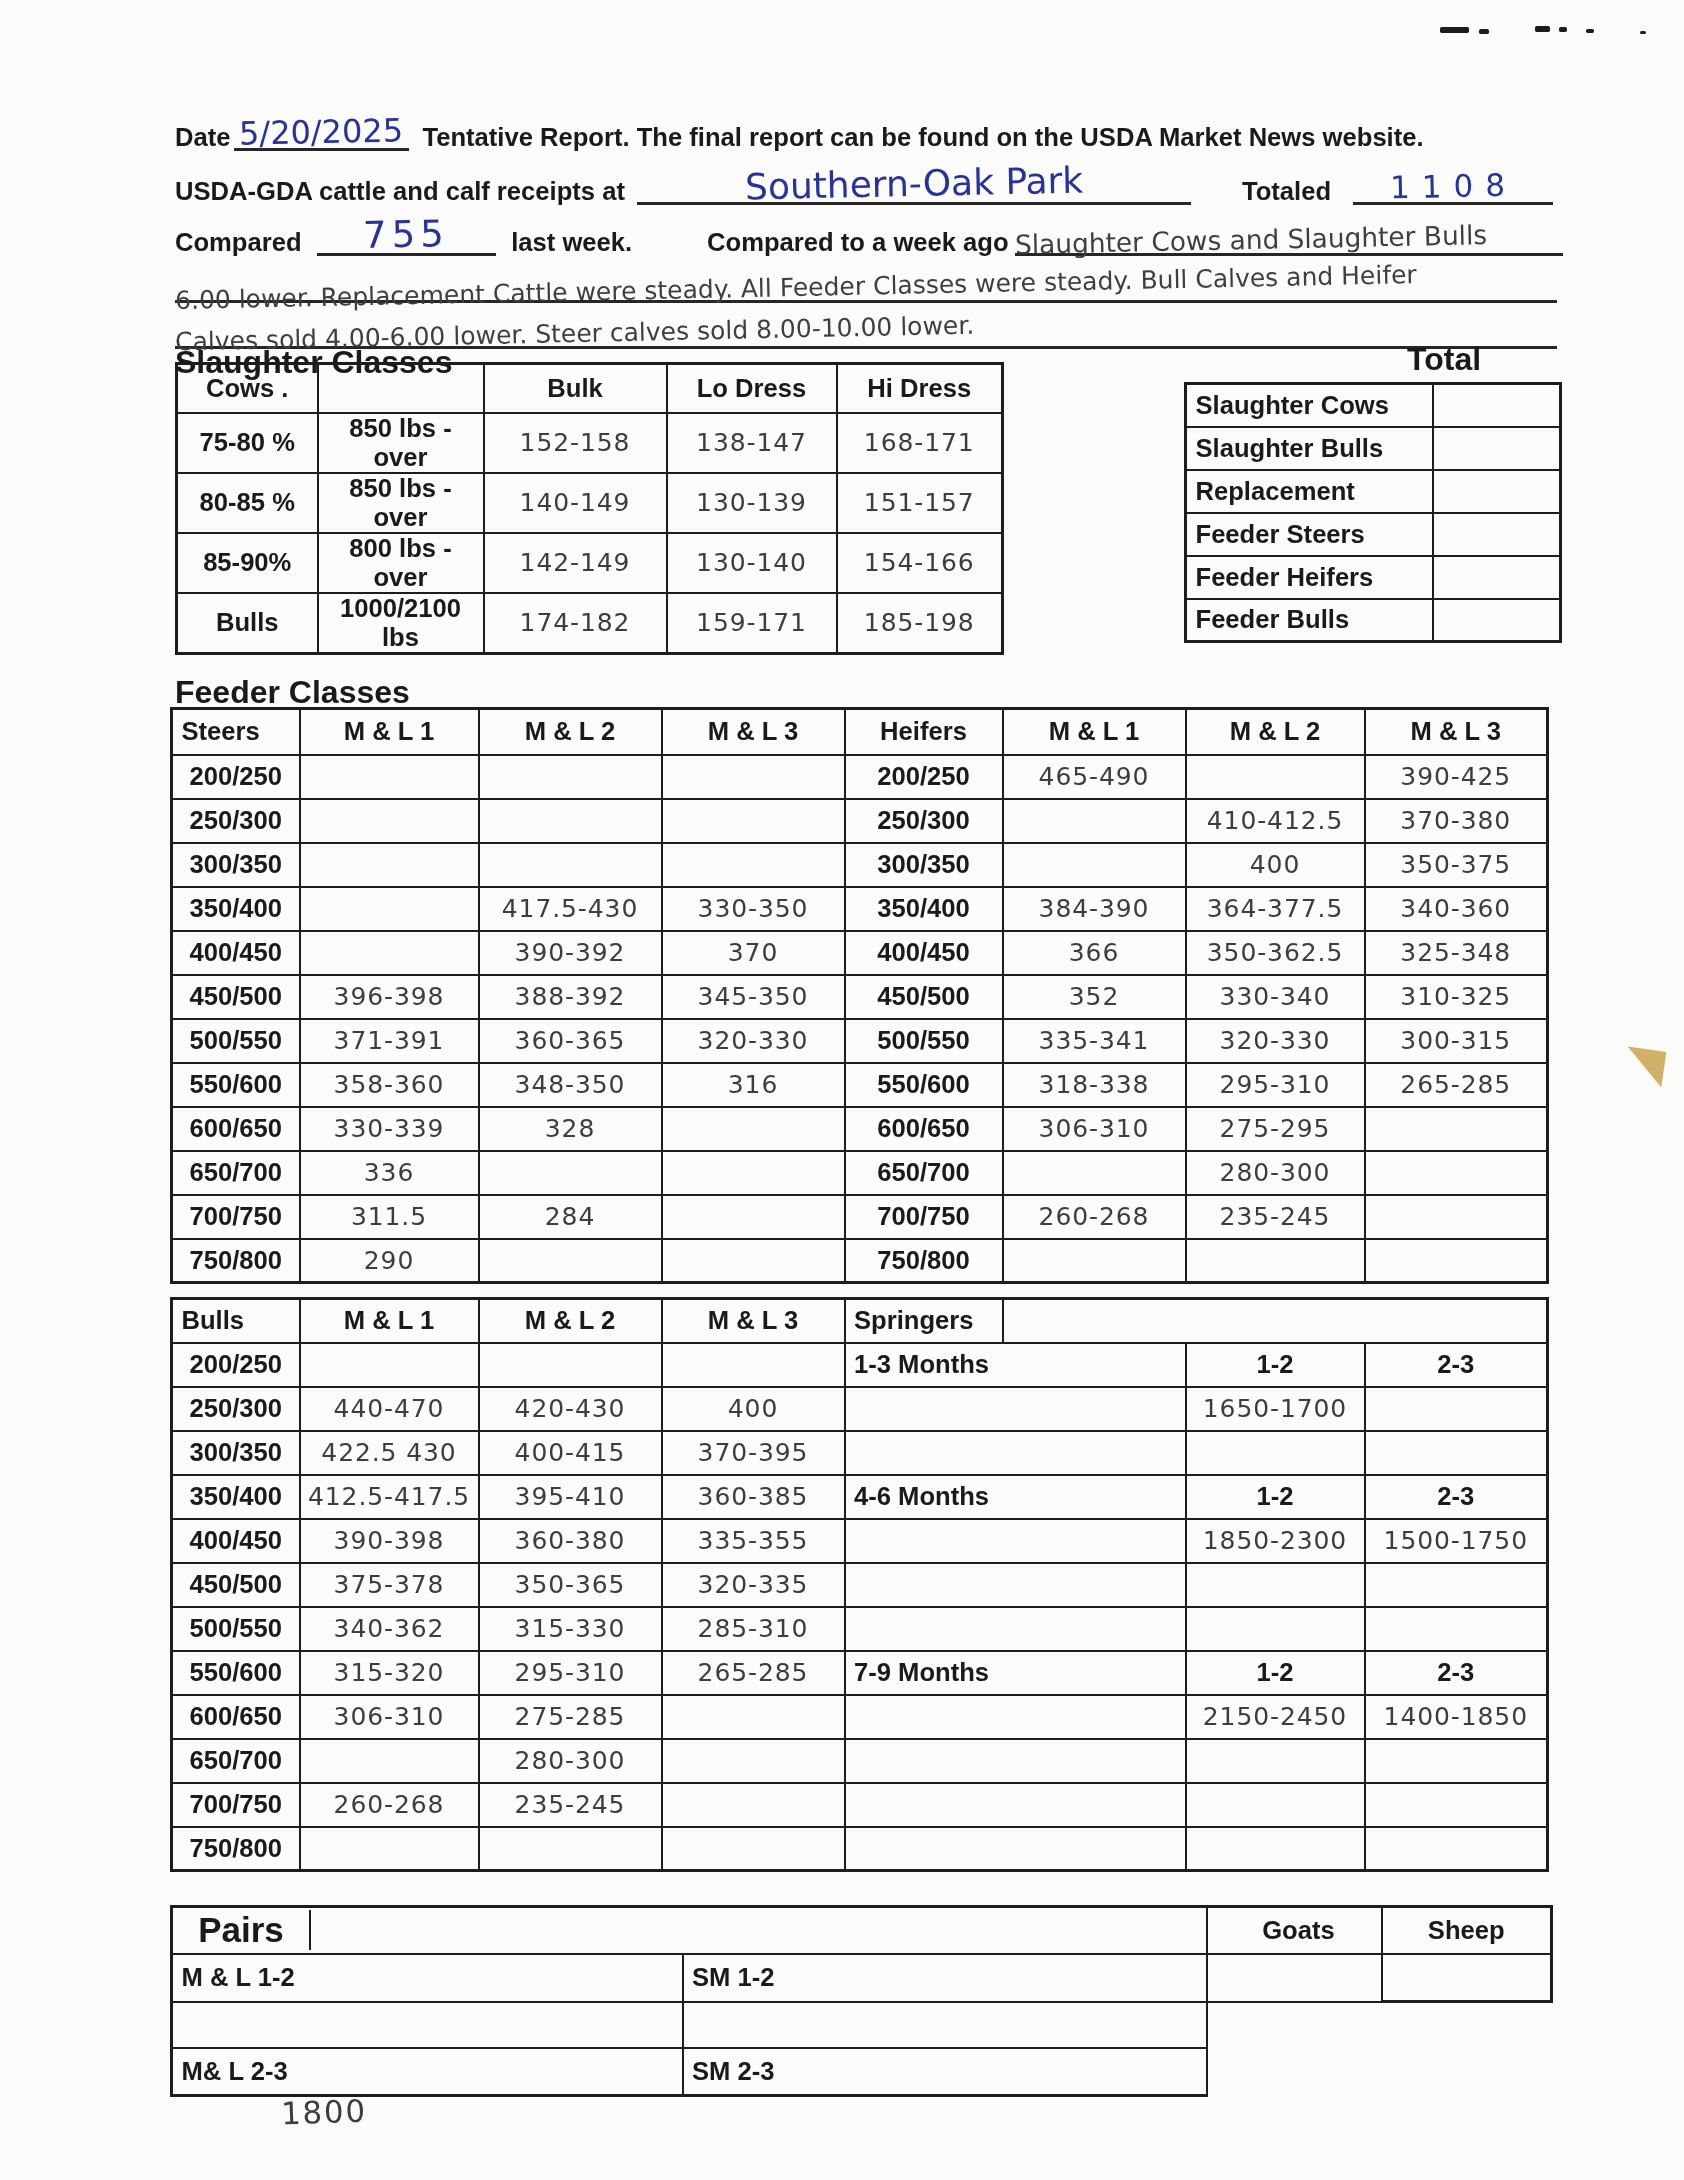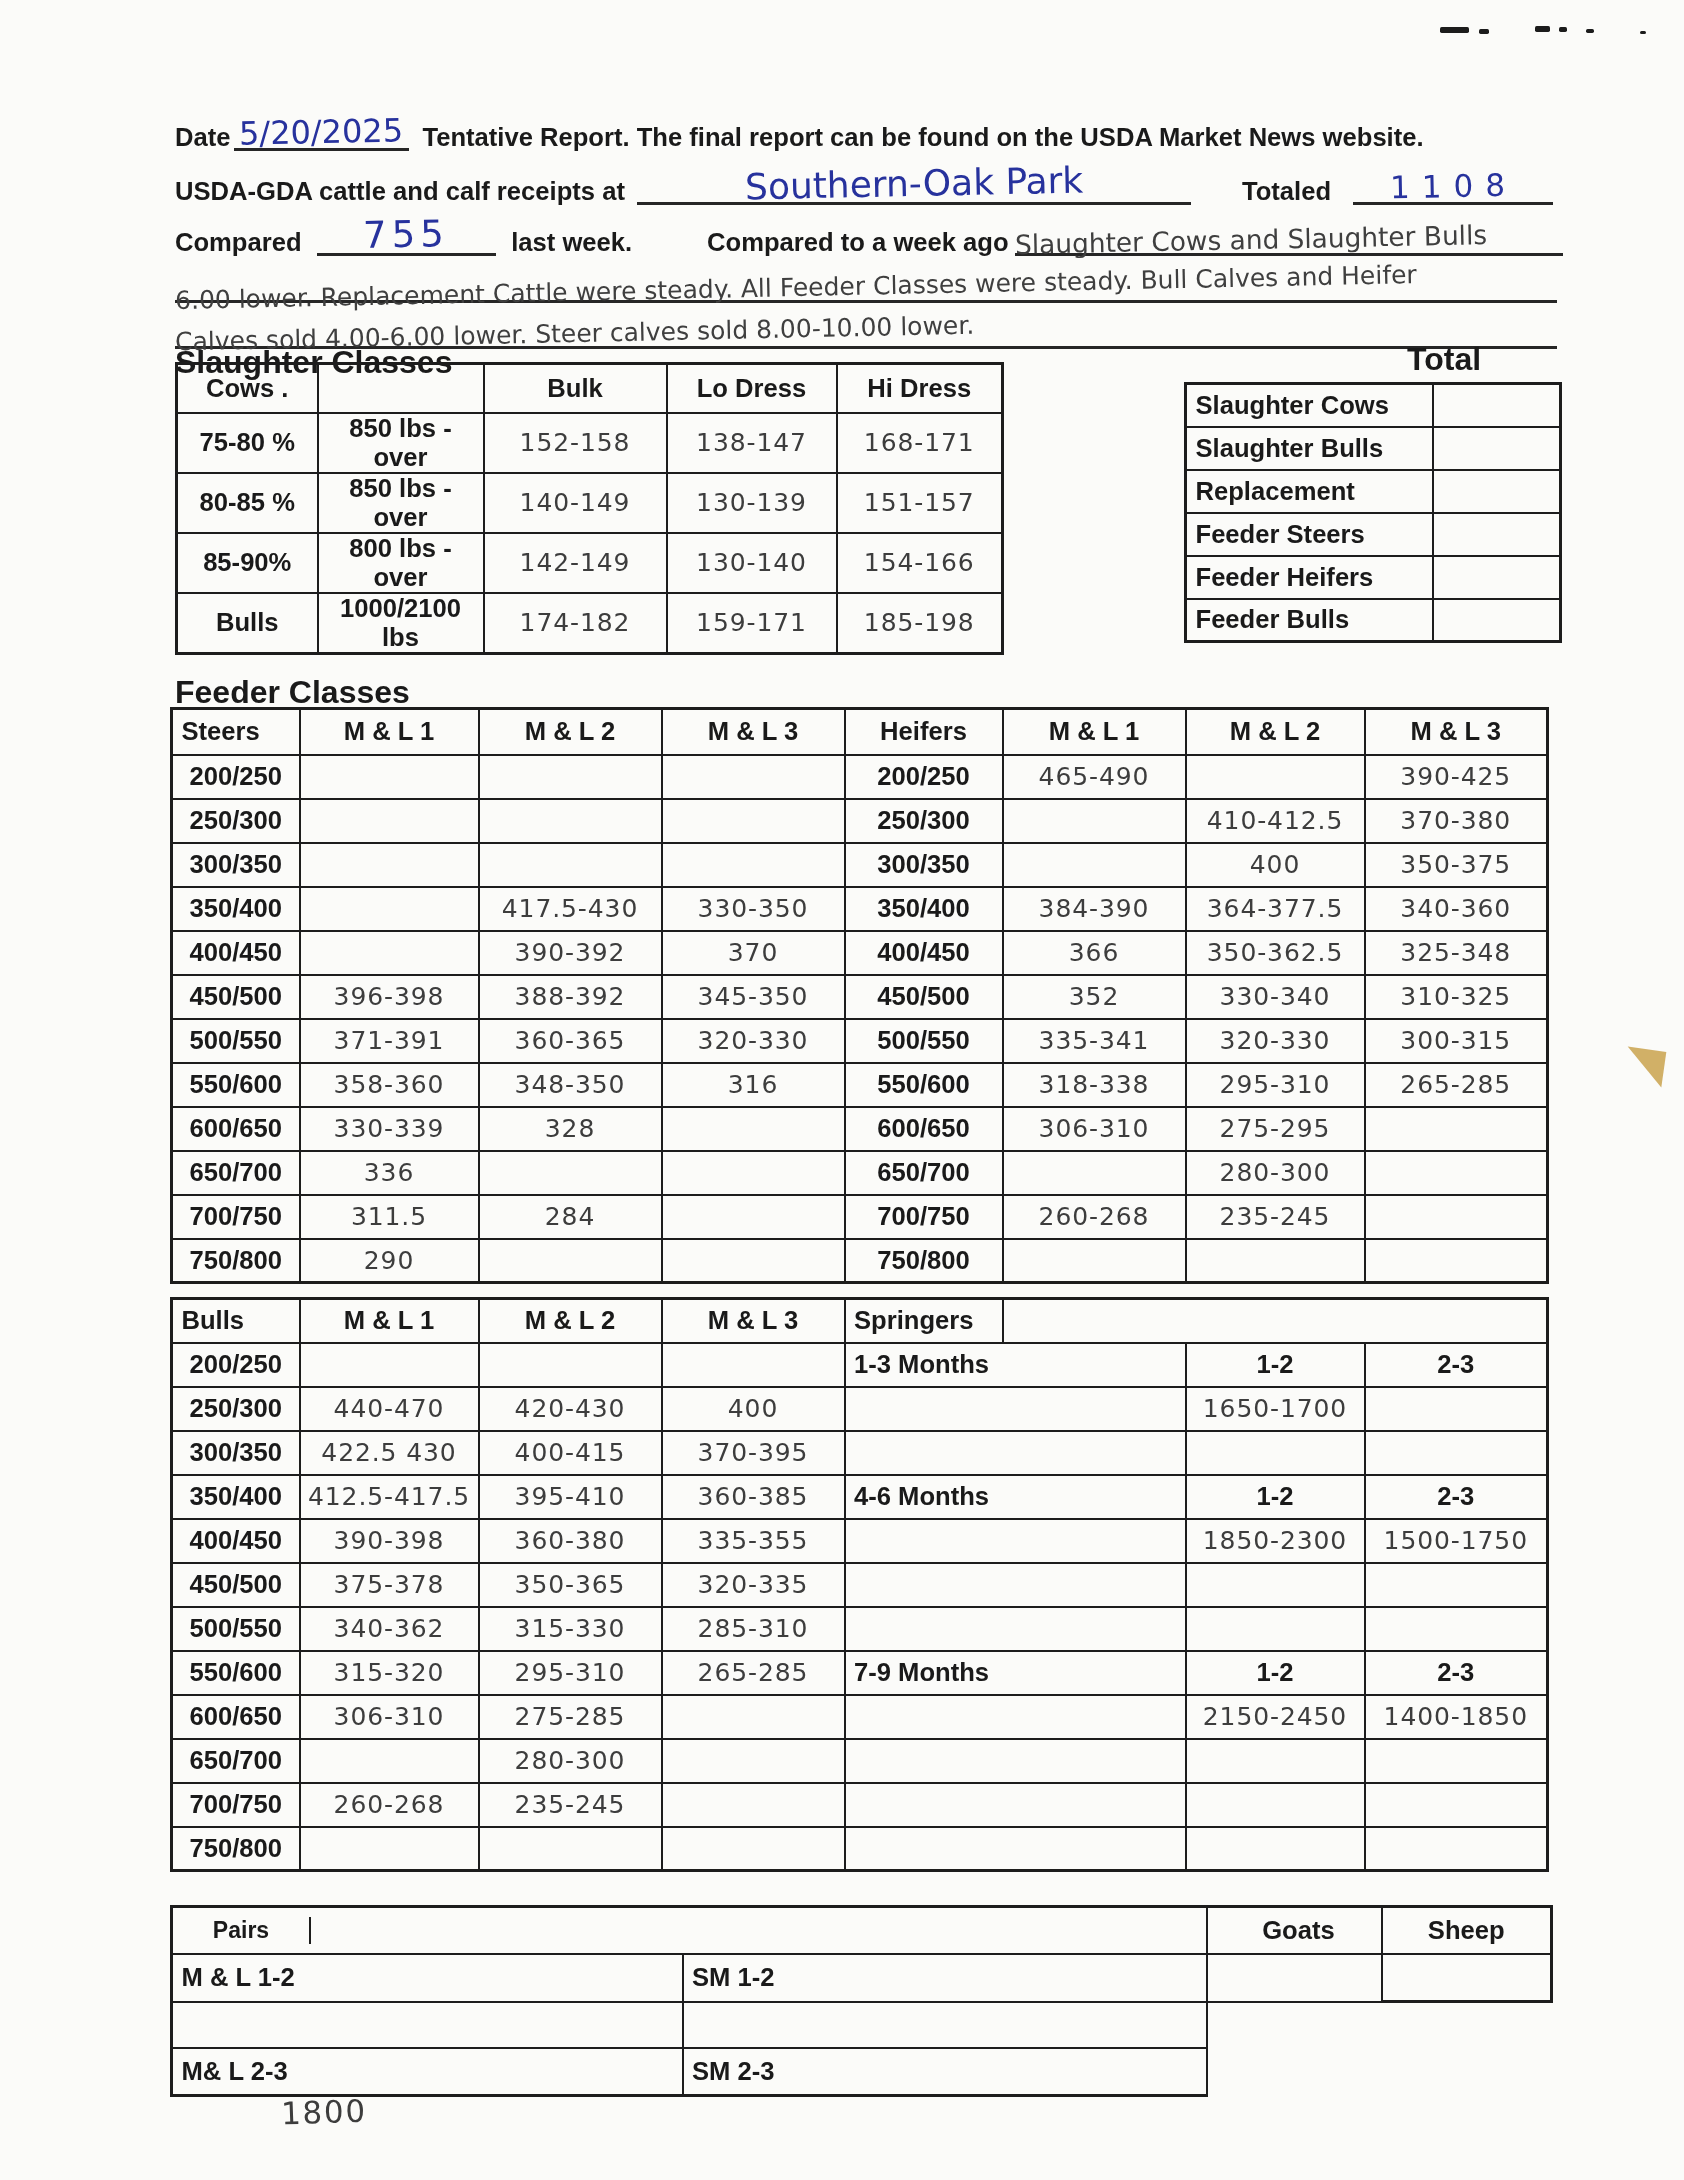--- a/index.html
+++ b/index.html
@@ -25,21 +25,21 @@
   
   table { border-collapse:collapse; table-layout:fixed; position:absolute; background:transparent; }
   table.frame { border:3.4px solid #1d1d1d; }
   td { border:2.6px solid #1d1d1d; padding:0 5.1px; overflow:hidden; vertical-align:middle; }
   td.lbl { font-weight:700; font-size:25.6px; text-align:center; }
   td.lbl-left { font-weight:700; font-size:25.6px; text-align:left; padding-left:8.5px; }
   td.hwc { font-family:"DejaVu Sans",sans-serif; color:#3d3d3d; font-size:25px; text-align:center; letter-spacing:0.9px; }
   td.noborder { border:none; background:transparent; }
   td.open-top { border-left:none; border-right:none; }
   td.pairs-box-cell { padding:0; border-right:none; }
-  .pairs-inner { width:136px; height:100%; border-right:2.6px solid #1d1d1d; display:flex; align-items:center; justify-content:center; font-weight:700; font-size:23px; }
+  .pairs-inner { width:136px; height:100%; border-right:2.6px solid #1d1d1d; display:flex; align-items:center; justify-content:center; font-weight:700; font-size:35px; }
 
   .section-title { position:absolute; font-weight:700; font-size:32px; }
 
   
   .artifact-dash { position:absolute; background:#1c1c1c; border-radius:1.7px; }
   .tan-mark { position:absolute; width:0; height:0; border-top:36px solid #c9a24d; border-left:39px solid transparent; opacity:.85; transform:rotate(8deg); }
   .note-hw { position:absolute; font-family:"DejaVu Sans",sans-serif; color:#3d3d3d; font-size:31px; transform:rotate(-2deg); letter-spacing:1.7px; }
 </style>
 </head>
 <body>

